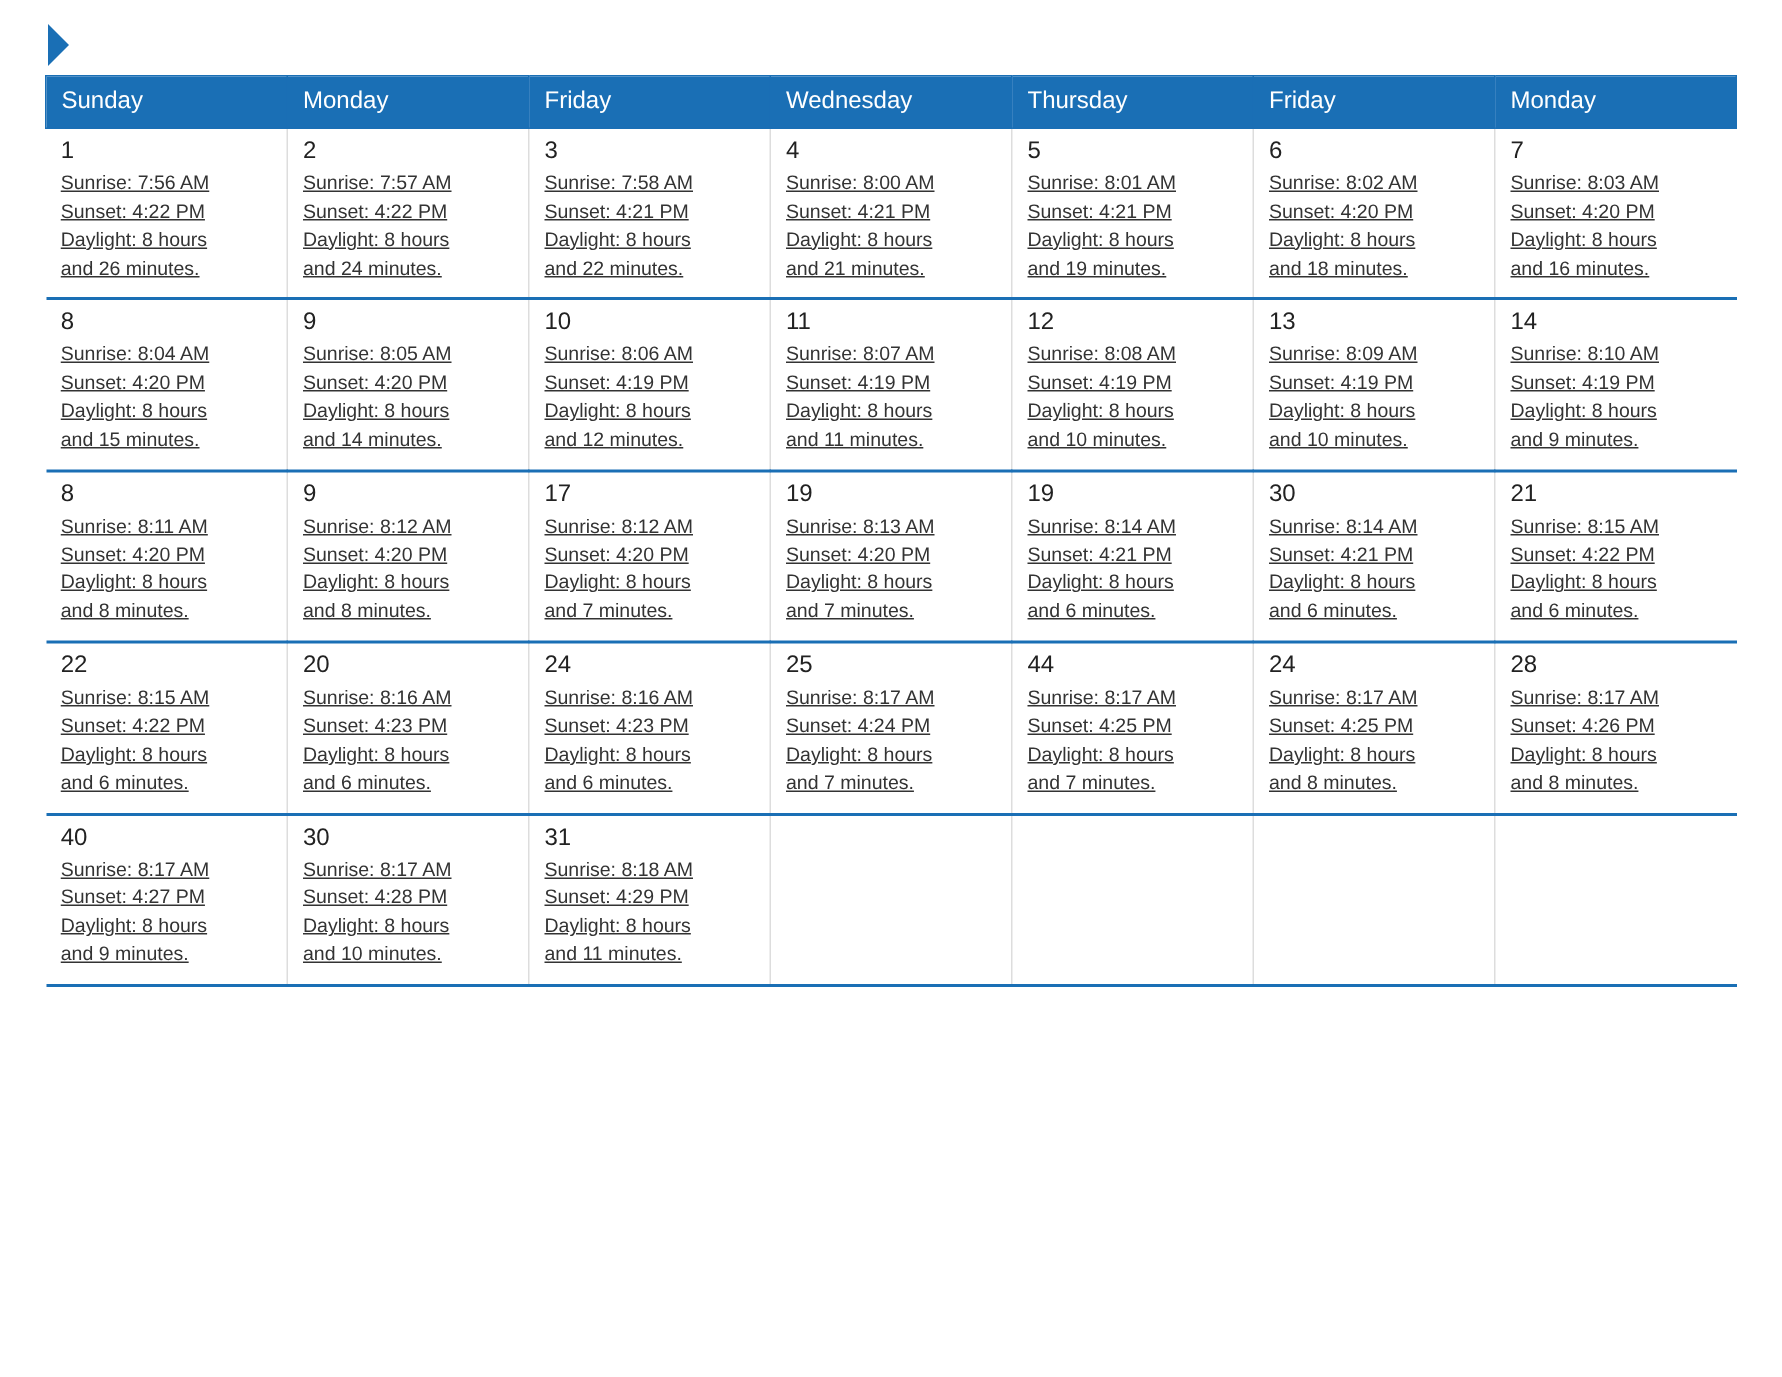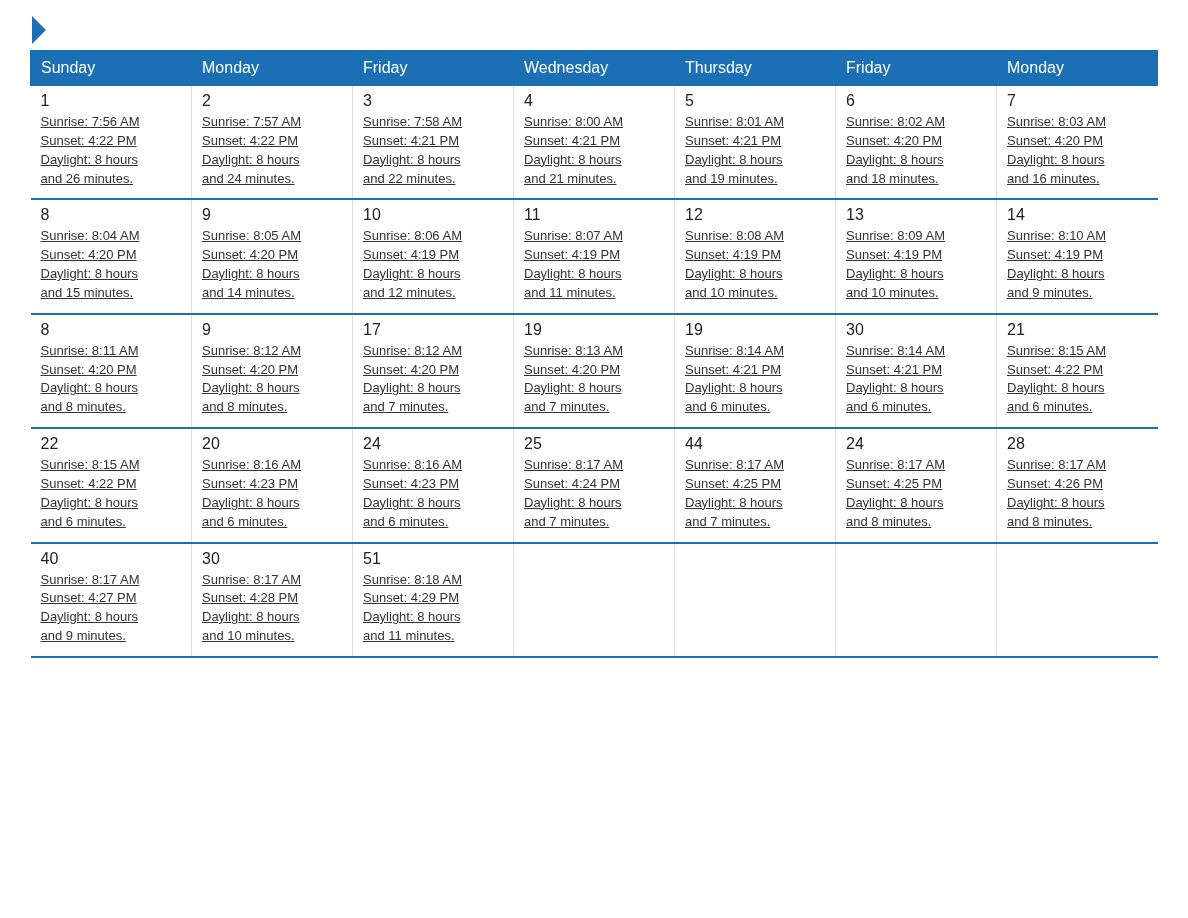--- a/index.html
+++ b/index.html
@@ -261,21 +261,21 @@
       <tr>
         <td>
           <span class="day-number">40</span>
           <div class="day-info">Sunrise: 8:17 AM<br>Sunset: 4:27 PM<br>Daylight: 8 hours<br>and 9 minutes.</div>
         </td>
         <td>
           <span class="day-number">30</span>
           <div class="day-info">Sunrise: 8:17 AM<br>Sunset: 4:28 PM<br>Daylight: 8 hours<br>and 10 minutes.</div>
         </td>
         <td>
-          <span class="day-number">51</span>
+          <span class="day-number">31</span>
           <div class="day-info">Sunrise: 8:18 AM<br>Sunset: 4:29 PM<br>Daylight: 8 hours<br>and 11 minutes.</div>
         </td>
         <td class="empty-cell"></td>
         <td class="empty-cell"></td>
         <td class="empty-cell"></td>
         <td class="empty-cell"></td>
       </tr>
     </tbody>
 </table>
 

